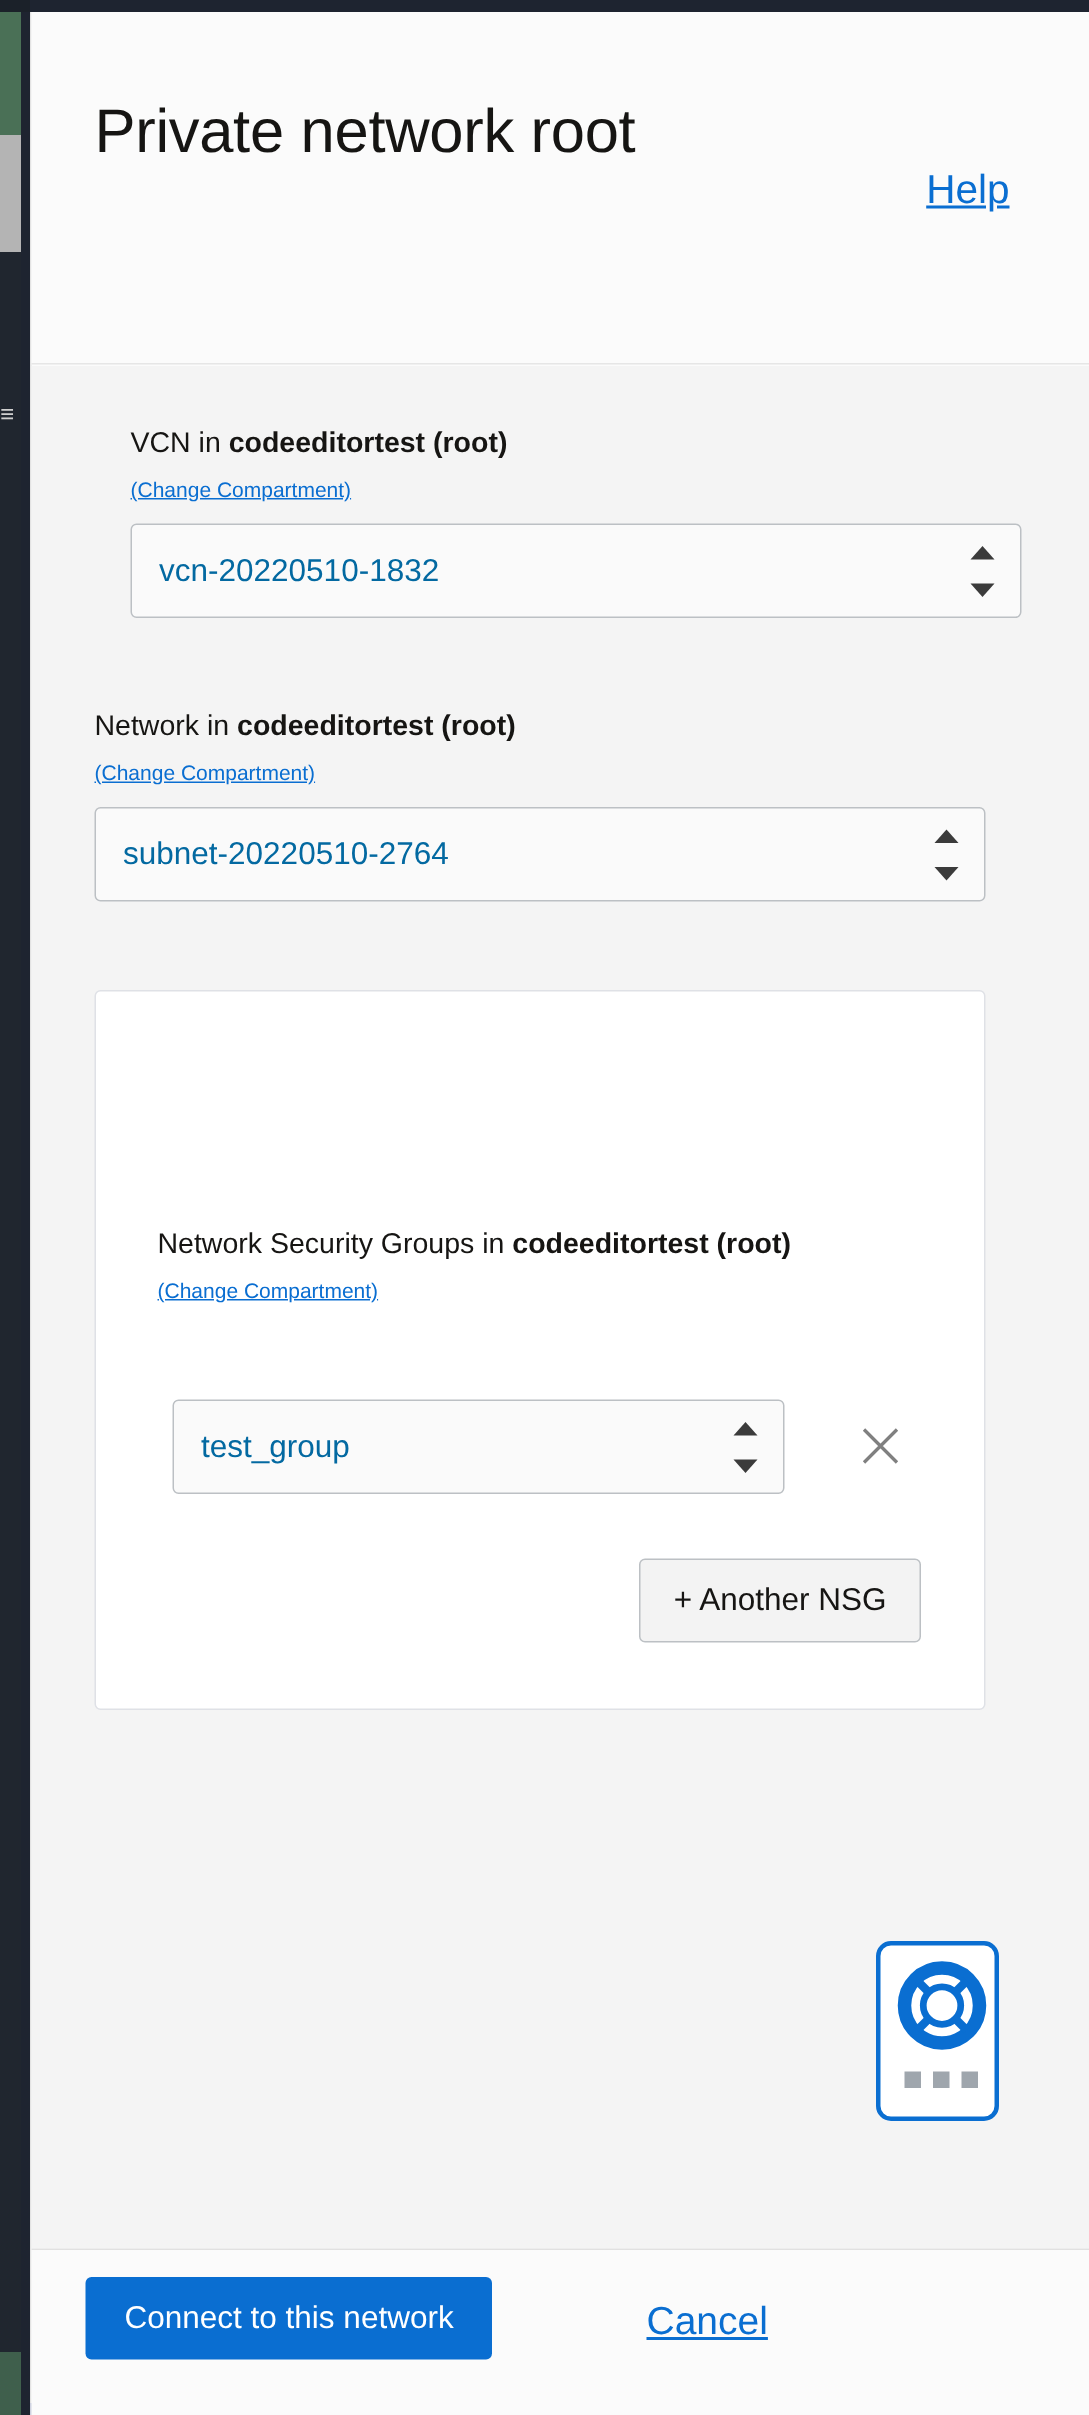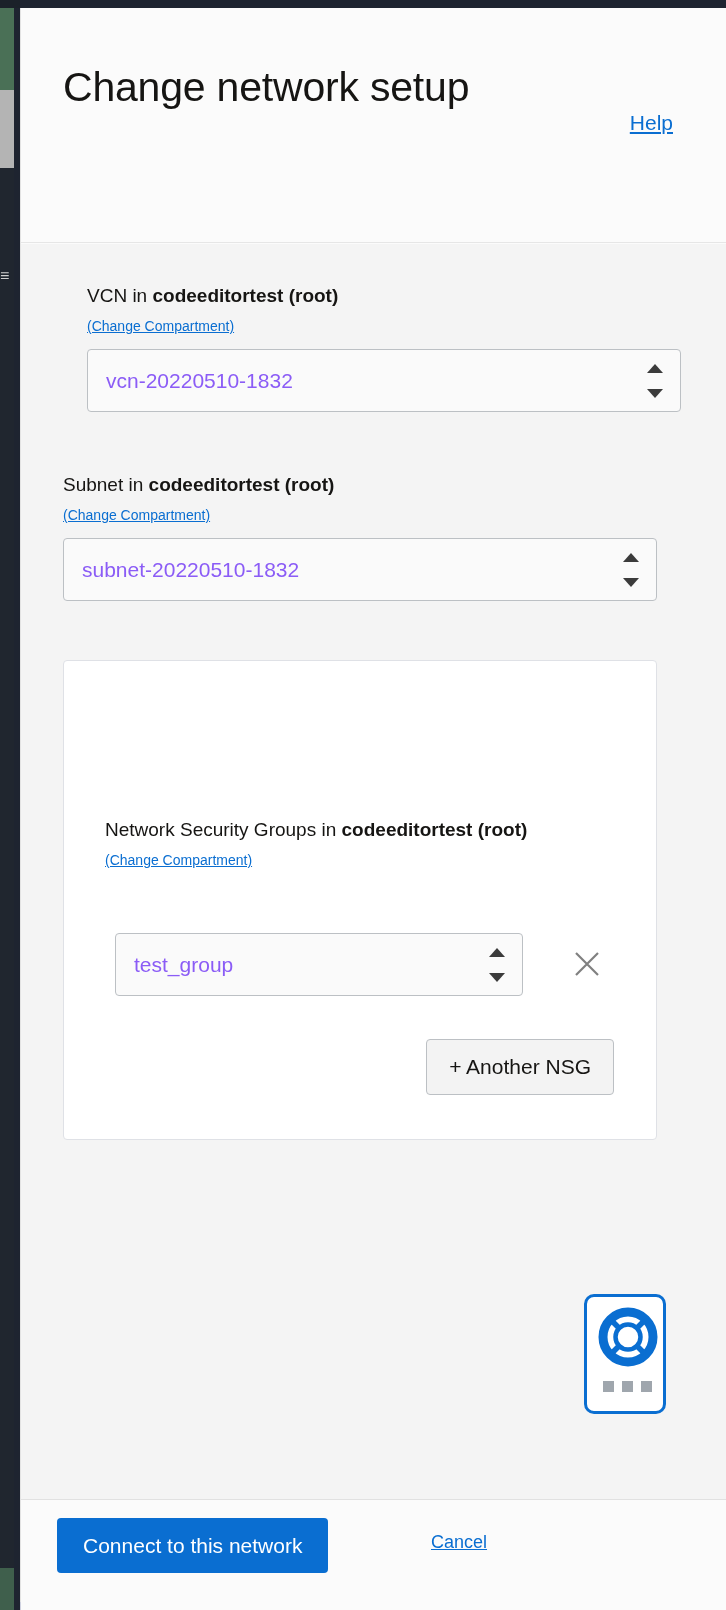--- a/index.html
+++ b/index.html
@@ -81,21 +81,21 @@
     width: 430px;
     font-size: 41px;
     line-height: 95px;
     color: #161513;
     font-weight: 400;
     letter-spacing: -0.2px;
   }
   #help-link {
     position: absolute;
     right: 53px; top: 103px;
-    font-size: 21px;
+    font-size: 27px;
     color: #0a6ed1;
     text-decoration: underline;
     cursor: pointer;
   }
 
   
   #dialog-body {
     position: absolute;
     left: 0; top: 236px;
     width: 705px; height: 1255px;
@@ -126,21 +126,21 @@
     height: 63px;
     background: #fafafa;
     border: 1px solid #bcc0c4;
     border-radius: 4px;
   }
   .select-wrap .select-value {
     position: absolute;
     left: 18px; top: 0;
     line-height: 61px;
     font-size: 21px;
-    color: #8b5cf6;
+    color: #0369a1;
     white-space: nowrap;
   }
   .spinner {
     position: absolute;
     right: 16px; top: 50%;
     transform: translateY(-50%);
     width: 18px; height: 34px;
     display: flex; flex-direction: column;
     align-items: center; justify-content: space-between;
     cursor: pointer;
@@ -256,21 +256,21 @@
     border-radius: 4px;
     color: #ffffff;
     font-size: 21px;
     font-family: "Liberation Sans", sans-serif;
     cursor: pointer;
     white-space: nowrap;
   }
   #cancel-link {
     position: absolute;
     left: 410px; top: 32px;
-    font-size: 18px;
+    font-size: 26px;
     color: #0a6ed1;
     text-decoration: underline;
     cursor: pointer;
   }
   #bottom-edge {
     position: absolute;
     left: 20px; top: 1602px;
     width: 706px; height: 8px;
     background: #cfd2e0;
   }
@@ -285,21 +285,21 @@
   <div class="bg-dark2"></div>
   <div class="bg-glyph">≡</div>
   <div class="bg-green2"></div>
 </div>
 
 <div id="topbar-strip"></div>
 
 <div id="dialog">
 
   <div id="dialog-header">
-    <div id="dialog-title">Change network setup</div>
+    <div id="dialog-title">Private network root</div>
     <a id="help-link">Help</a>
   </div>
 
   <div id="dialog-body">
 
     <div class="field-block" style="top:38px;margin-left:24px;">
       <div class="field-label">
         <span>VCN in </span><b>codeeditortest (root)</b>
       </div>
       <a class="change-compartment">(Change Compartment)</a>
@@ -307,25 +307,25 @@
         <span class="select-value">vcn-20220510-1832</span>
         <span class="spinner">
           <span class="up"></span>
           <span class="down"></span>
         </span>
       </div>
     </div>
 
     <div class="field-block" style="top:227px;">
       <div class="field-label">
-        <span>Subnet in </span><b>codeeditortest (root)</b>
+        <span>Network in </span><b>codeeditortest (root)</b>
       </div>
       <a class="change-compartment">(Change Compartment)</a>
       <div class="select-wrap">
-        <span class="select-value">subnet-20220510-1832</span>
+        <span class="select-value">subnet-20220510-2764</span>
         <span class="spinner">
           <span class="up"></span>
           <span class="down"></span>
         </span>
       </div>
     </div>
 
     <div id="nsg-panel">
 
       <div id="nsg-sub">

